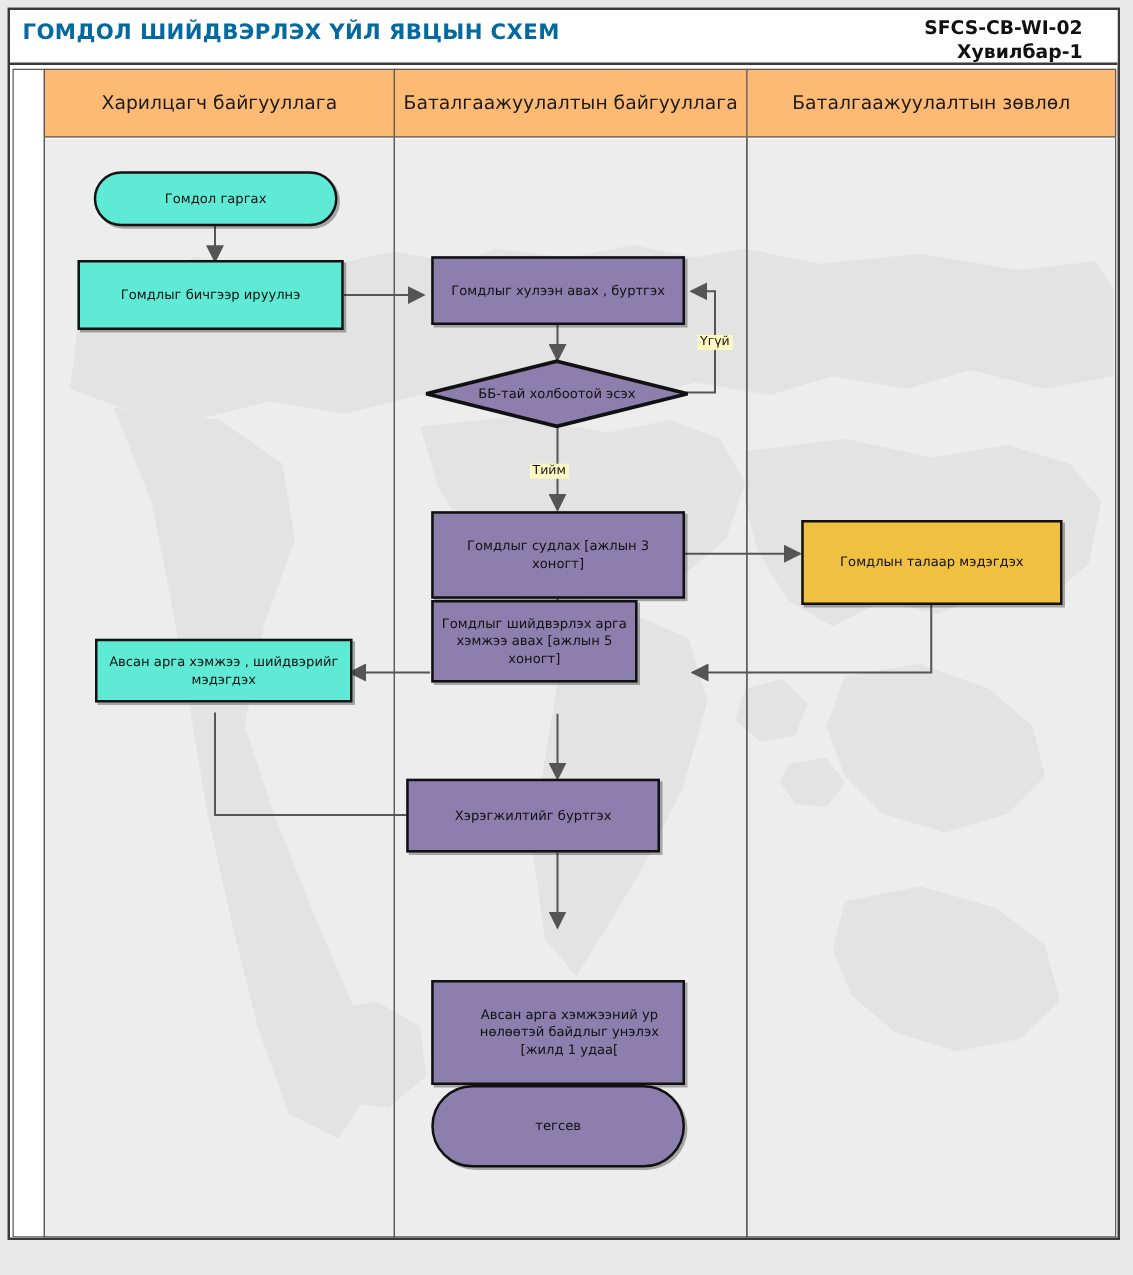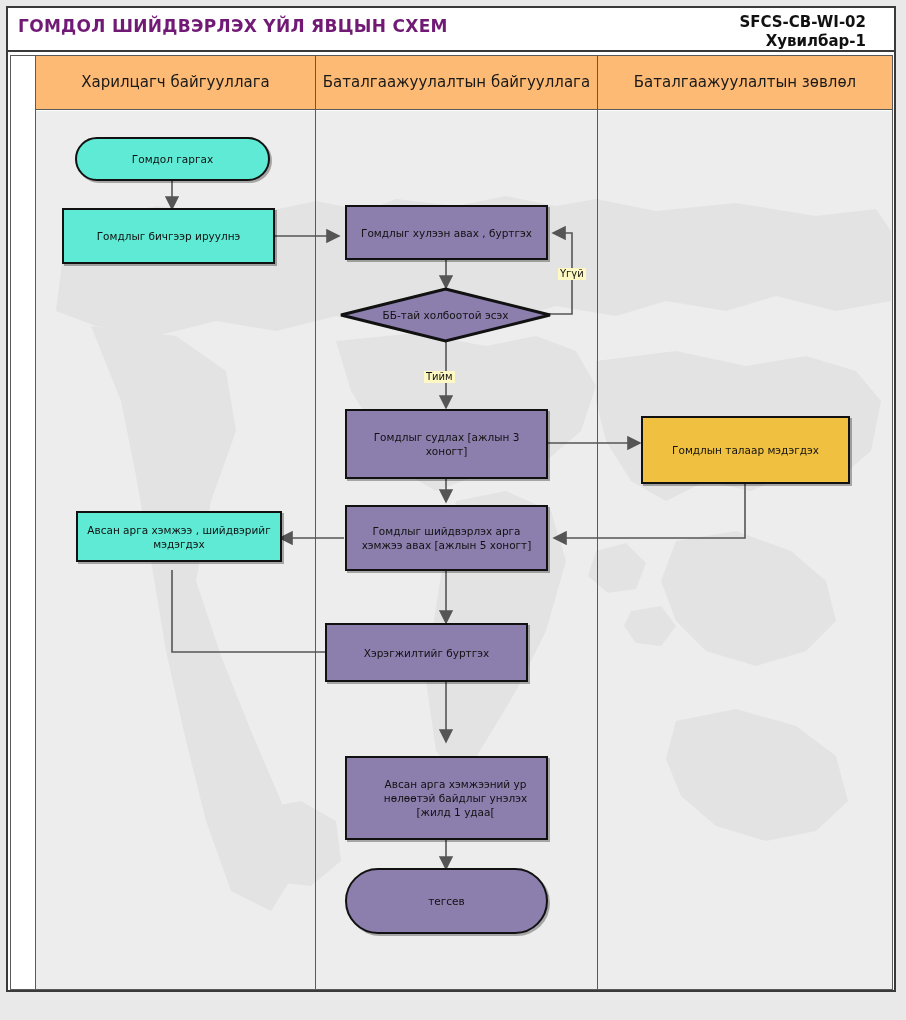--- a/index.html
+++ b/index.html
@@ -7,21 +7,21 @@
   #page{position:relative;width:906px;height:1020px;background:#e9e9e9;overflow:hidden;}
 
   
   #doc-frame{position:absolute;left:6px;top:6px;width:890px;height:986px;
              border:2px solid #3a3a3a;background:#ffffff;box-sizing:border-box;}
 
   
   #title-bar{position:absolute;left:8px;top:8px;width:886px;height:44px;
              border-bottom:2px solid #3a3a3a;box-sizing:border-box;background:#fff;}
   #doc-title{position:absolute;left:10px;top:8px;font-size:17px;font-weight:bold;
-             color:#701a75;letter-spacing:.3px;white-space:nowrap;}
+             color:#0369a1;letter-spacing:.3px;white-space:nowrap;}
   #doc-code{position:absolute;right:28px;top:5px;text-align:right;
             font-size:15px;font-weight:bold;color:#111;line-height:19px;}
 
   
   .lane-head{position:absolute;top:55px;height:55px;box-sizing:border-box;
              border:1px solid #5a5a5a;background:#fdba74;
              display:flex;align-items:center;justify-content:center;text-align:center;
              font-size:15px;color:#1a1a1a;line-height:19px;padding:0 4px;}
   
   .lane-body{position:absolute;top:110px;height:880px;box-sizing:border-box;
@@ -148,26 +148,26 @@
     <svg class="dshape" viewBox="0 0 215 56" preserveAspectRatio="none">
       <polygon points="107.5,2 212,28 107.5,54 3,28" fill="#8c7fae" stroke="#111" stroke-width="3"></polygon>
     </svg>
     <span class="dtext">ББ-тай холбоотой эсэх</span>
   </div>
 
   <div class="node n-purple" style="left:345px;top:409px;width:203px;height:70px;">Гомдлыг судлах [ажлын 3 хоногт]</div>
 
   <div class="node n-orange" style="left:641px;top:416px;width:209px;height:68px;">Гомдлын талаар мэдэгдэх</div>
 
-  <div class="node n-purple" style="left:345px;top:505px;width:203px;height:66px;">Гомдлыг шийдвэрлэх арга хэмжээ авах [ажлын 5 хоногт]</div>
+  <div class="node n-purple" style="left:345px;top:480px;width:165px;height:66px;">Гомдлыг шийдвэрлэх арга хэмжээ авах [ажлын 5 хоногт]</div>
 
   <div class="node n-blue" style="left:76px;top:511px;width:206px;height:51px;">Авсан арга хэмжээ , шийдвэрийг мэдэгдэх</div>
 
   <div class="node n-purple" style="left:325px;top:623px;width:203px;height:59px;">Хэрэгжилтийг буртгэх</div>
 
-  <div class="node n-purple" style="left:345px;top:756px;width:203px;height:84px;padding-left:24px;">Авсан арга хэмжээний ур нөлөөтэй байдлыг унэлэх [жилд 1 удаа[</div>
+  <div class="node n-purple" style="left:345px;top:784px;width:203px;height:84px;padding-left:24px;">Авсан арга хэмжээний ур нөлөөтэй байдлыг унэлэх [жилд 1 удаа[</div>
 
   <div class="node n-purple n-term" style="left:345px;top:868px;width:203px;height:66px;">тегсев</div>
 
   <div class="edge-label" style="left:558px;top:268px;">Үгүй</div>
   <div class="edge-label" style="left:424px;top:371px;">Тийм</div>
 
 </div>
 
 </body></html>

